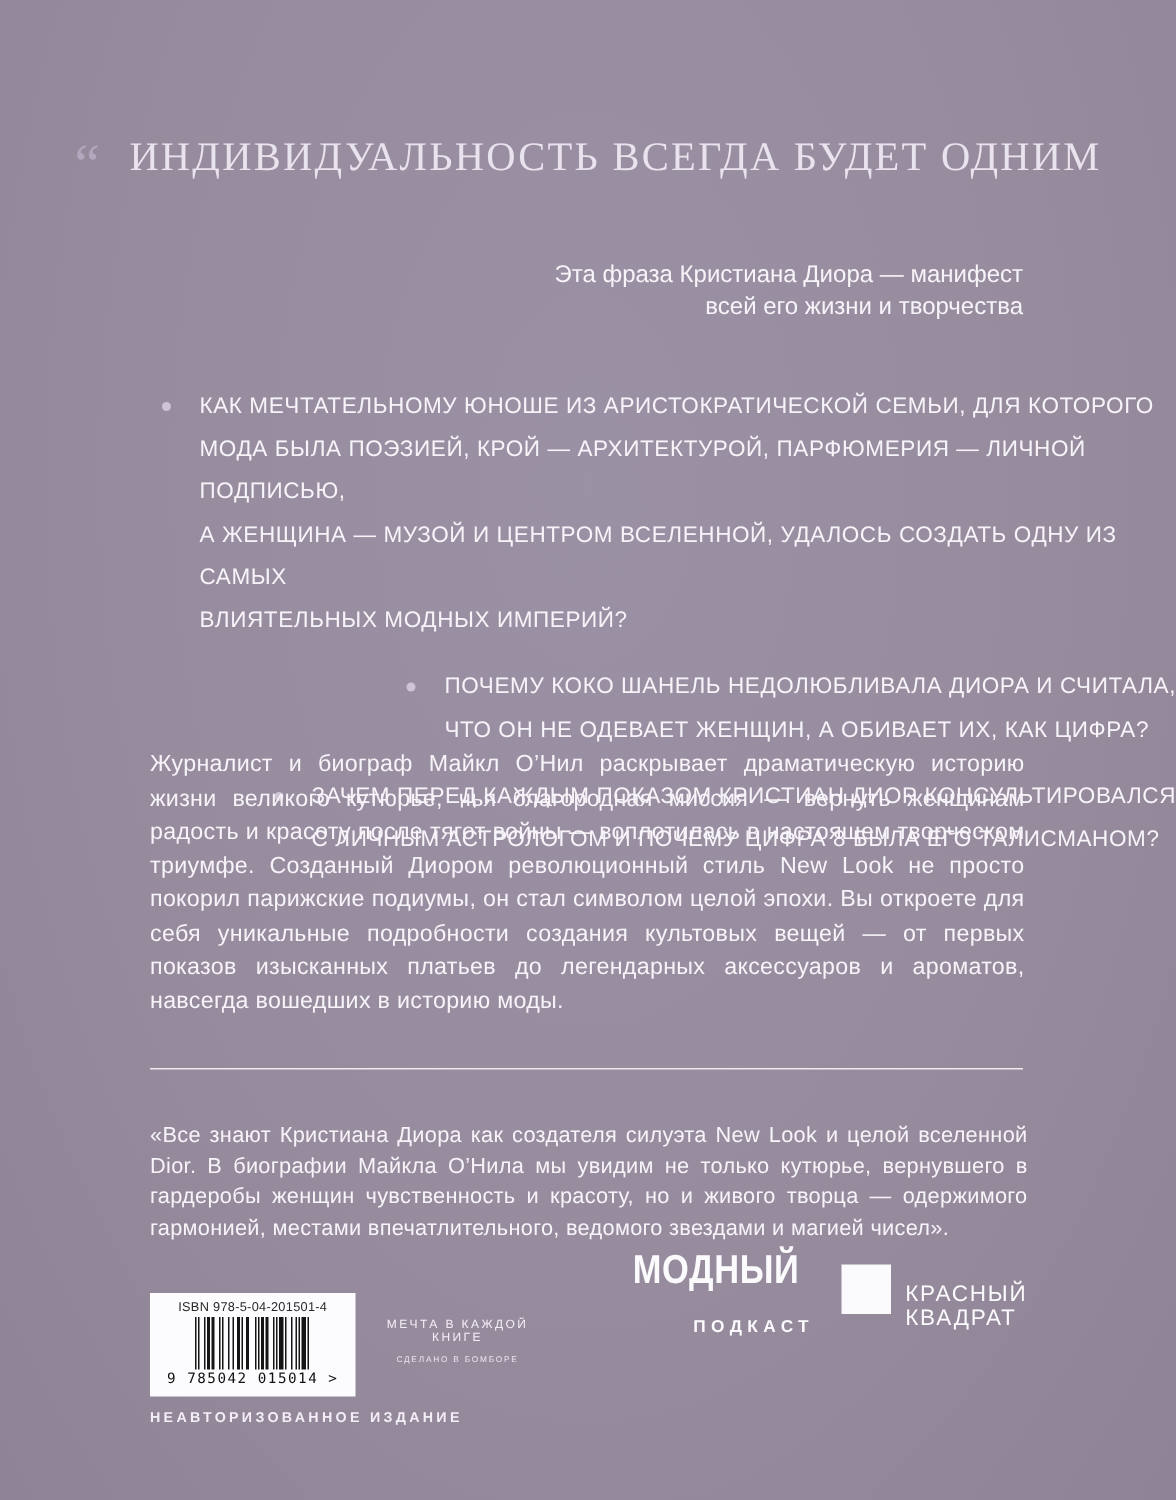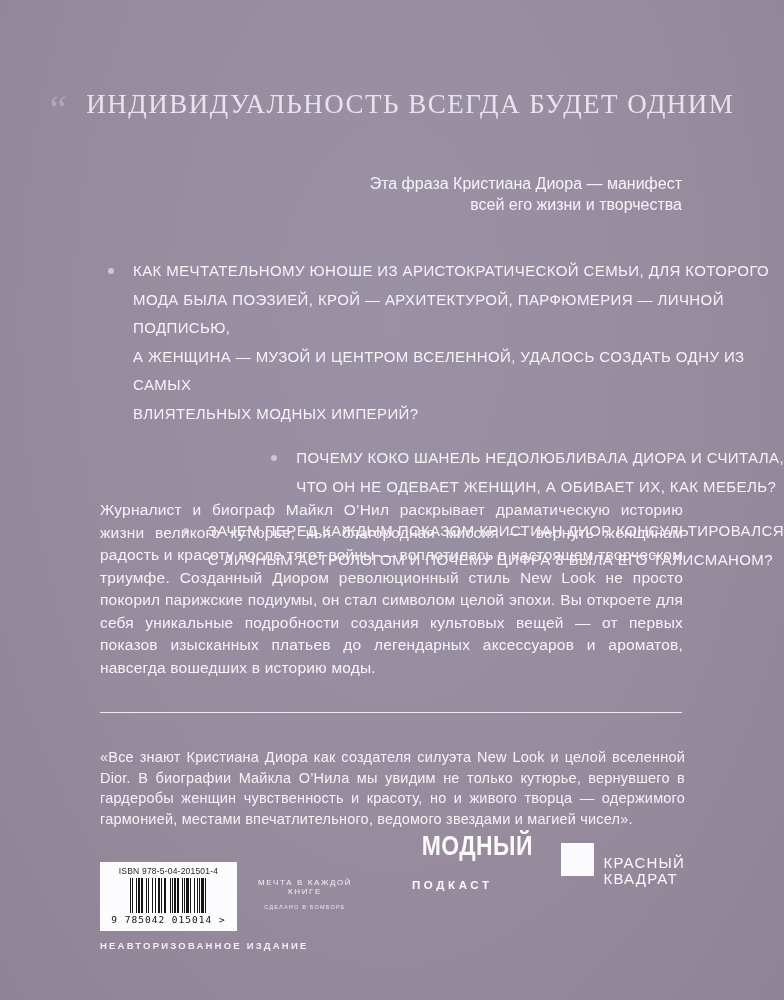--- a/index.html
+++ b/index.html
@@ -65,21 +65,21 @@
     position:absolute;top:747px;left:100px;width:585px;
     font-size:14.5px;line-height:20.5px;letter-spacing:.2px;
     text-align:justify;color:#f7f4f9;
   }
 
   
   .logos{
     position:absolute;top:831px;left:412px;width:273px;
     display:flex;justify-content:space-between;align-items:flex-start;
   }
-  .modny{text-align:left;}
+  .modny{text-align:right;}
   .modny-name{
     font-size:27px;font-weight:bold;letter-spacing:.5px;
     transform:scaleX(.85);transform-origin:center;
     white-space:nowrap;color:#fbfafc;
   }
   .modny-sub{
     font-size:11.5px;font-weight:600;letter-spacing:3.6px;
     margin-top:17px;color:#fbfafc;
   }
   .krasny{display:flex;align-items:center;gap:9px;margin-top:1px;}
@@ -142,21 +142,21 @@
         <div>КАК МЕЧТАТЕЛЬНОМУ ЮНОШЕ ИЗ АРИСТОКРАТИЧЕСКОЙ СЕМЬИ, ДЛЯ КОТОРОГО</div>
         <div>МОДА БЫЛА ПОЭЗИЕЙ, КРОЙ — АРХИТЕКТУРОЙ, ПАРФЮМЕРИЯ — ЛИЧНОЙ ПОДПИСЬЮ,</div>
         <div>А ЖЕНЩИНА — МУЗОЙ И ЦЕНТРОМ ВСЕЛЕННОЙ,  УДАЛОСЬ СОЗДАТЬ ОДНУ ИЗ САМЫХ</div>
         <div>ВЛИЯТЕЛЬНЫХ МОДНЫХ ИМПЕРИЙ?</div>
       </div>
     </div>
     <div class="q-item">
       <span class="q-dot"></span>
       <div class="q-lines">
         <div>ПОЧЕМУ КОКО ШАНЕЛЬ НЕДОЛЮБЛИВАЛА ДИОРА И СЧИТАЛА,</div>
-        <div>ЧТО ОН НЕ ОДЕВАЕТ ЖЕНЩИН, А ОБИВАЕТ ИХ, КАК МЕБЕЛЬ?</div>
+        <div>ЧТО ОН НЕ ОДЕВАЕТ ЖЕНЩИН, А ОБИВАЕТ ИХ, КАК ЦИФРА?</div>
       </div>
     </div>
     <div class="q-item">
       <span class="q-dot"></span>
       <div class="q-lines">
         <div>ЗАЧЕМ ПЕРЕД КАЖДЫМ ПОКАЗОМ КРИСТИАН ДИОР КОНСУЛЬТИРОВАЛСЯ</div>
         <div>С ЛИЧНЫМ АСТРОЛОГОМ И ПОЧЕМУ ЦИФРА 8 БЫЛА ЕГО ТАЛИСМАНОМ?</div>
       </div>
     </div>
   </div>

